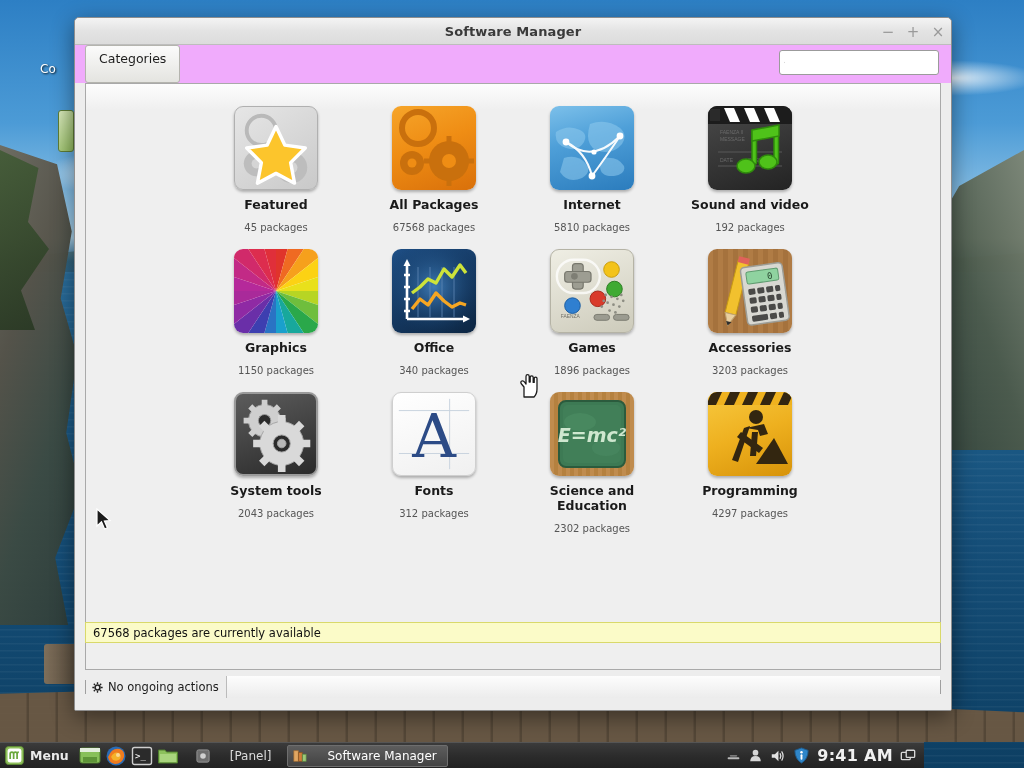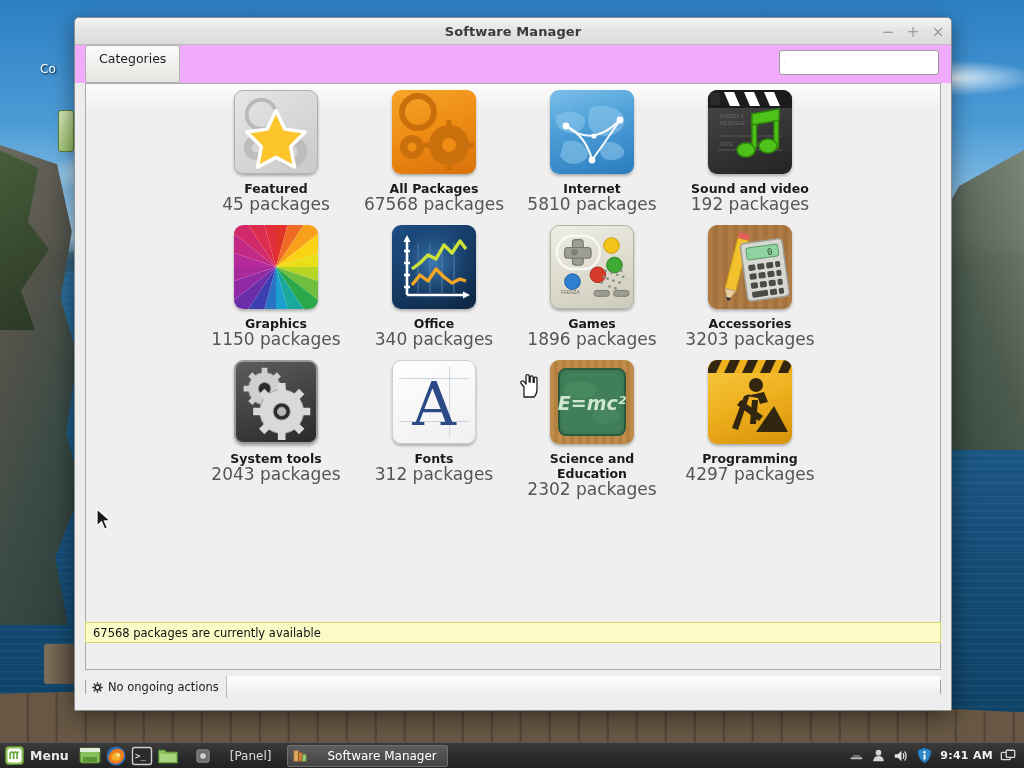--- a/index.html
+++ b/index.html
@@ -146,34 +146,34 @@
   #content-frame {
     flex: 1; margin: 0 10px 0 10px;
     background: linear-gradient(to bottom, #fdfdfd 0%, #efefef 26px, #efefef 100%);
     border: 1px solid #a9a9a9;
     position: relative; overflow: hidden;
   }
   #grid {
     display: grid;
     grid-template-columns: repeat(4, 158px);
     justify-content: center;
-    padding-top: 2px;
+    padding-top: 18px;
     row-gap: 4px;
   }
   .cat-cell {
     width: 158px; text-align: center; padding: 4px 0 6px; cursor: default;
     position: relative;
   }
   .cat-icon {
     width: 84px; height: 84px; margin: 0 auto 7px;
     border-radius: 9px; position: relative; overflow: hidden;
     box-shadow: 0 2px 3px rgba(0,0,0,.28);
   }
   .cat-name { font-size: 12.5px; font-weight: bold; color: #1a1a1a; line-height: 15px; }
-  .cat-count { font-size: 17px; color: #555; margin-top: 1px; line-height: 14px; }
+  .cat-count { font-size: 10px; color: #555; margin-top: 9px; line-height: 14px; }
 
   
   .ic-featured { background: linear-gradient(145deg,#e6e6e6,#c9c9c9); border:1px solid #b0b0b0; }
   .ic-allpkg   { background: linear-gradient(160deg,#f6a52a 0%, #ef8d14 45%, #d9700a 100%); }
   .ic-internet { background: linear-gradient(165deg,#7cc0ea 0%, #4e9fd8 40%, #2b7cbd 100%); }
   .ic-sound    { background: linear-gradient(160deg,#4a4a4a,#232323); }
   .ic-graphics { background: #fff; }
   .ic-office   { background: linear-gradient(150deg,#1e4f86 0%, #13355c 60%, #0d2642 100%); }
   .ic-games    { background: linear-gradient(160deg,#efeee4,#cdcbbb); border:1px solid #b5b3a5; }
   .ic-access   { background: repeating-linear-gradient(90deg,#b07c45 0 5px,#a5723d 5px 10px); }
@@ -209,41 +209,41 @@
     flex: 1; height: 22px;
     background: linear-gradient(to bottom, #fdfdfd, #ececec);
   }
 
   
   #hand-cursor { position: absolute; left: 443px; top: 355px; width: 22px; height: 26px; z-index: 60; }
   #arrow-cursor { position: absolute; left: 96px; top: 508px; width: 16px; height: 24px; z-index: 5; }
 
   
   #taskbar {
-    position: absolute; left: 0; bottom: 0; width: 1024px; height: 26px;
+    position: absolute; left: 0; bottom: 0; width: 924px; height: 26px;
     background: linear-gradient(to bottom, #3b3b3b 0%, #2c2c2c 50%, #222 100%);
     border-top: 1px solid #555;
     display: flex; align-items: center; color: #e8e8e8; font-size: 12px;
     z-index: 100;
   }
   #menu-button { display: flex; align-items: center; gap: 6px; padding: 0 8px 0 5px; height: 26px; cursor: default; }
   #menu-label { font-weight: bold; font-size: 12.5px; color: #eaeaea; }
   .launcher { width: 22px; height: 22px; margin: 0 2px; position: relative; cursor: default; }
   #tasklist { display: flex; align-items: center; margin-left: 10px; gap: 6px; flex: 1; }
   .task-btn {
     display: flex; align-items: center; gap: 20px;
     height: 22px; padding: 0 10px 0 5px; font-size: 12px; color: #dcdcdc;
     border-radius: 2px; cursor: default; max-width: 210px;
   }
   .task-btn.active {
     background: linear-gradient(to bottom, #5d5d5d, #434343);
     border: 1px solid #6e6e6e; color: #fff;
   }
   #tray { display: flex; align-items: center; gap: 7px; padding-right: 8px; }
-  #clock { font-size: 11px; font-weight: bold; color: #f0f0f0; letter-spacing: .3px; }
+  #clock { font-size: 16px; font-weight: bold; color: #f0f0f0; letter-spacing: .3px; }
 </style>
 </head>
 <body>
 
 <div id="desktop">
   <div class="cloud" style="left:40px;  top:150px; width:180px; height:46px;"></div>
   <div class="cloud" style="left:260px; top:108px; width:230px; height:40px;"></div>
   <div class="cloud" style="left:620px; top:135px; width:260px; height:52px;"></div>
   <div class="cloud" style="left:860px; top:60px;  width:180px; height:36px;"></div>
   <div id="far-hills"></div>

